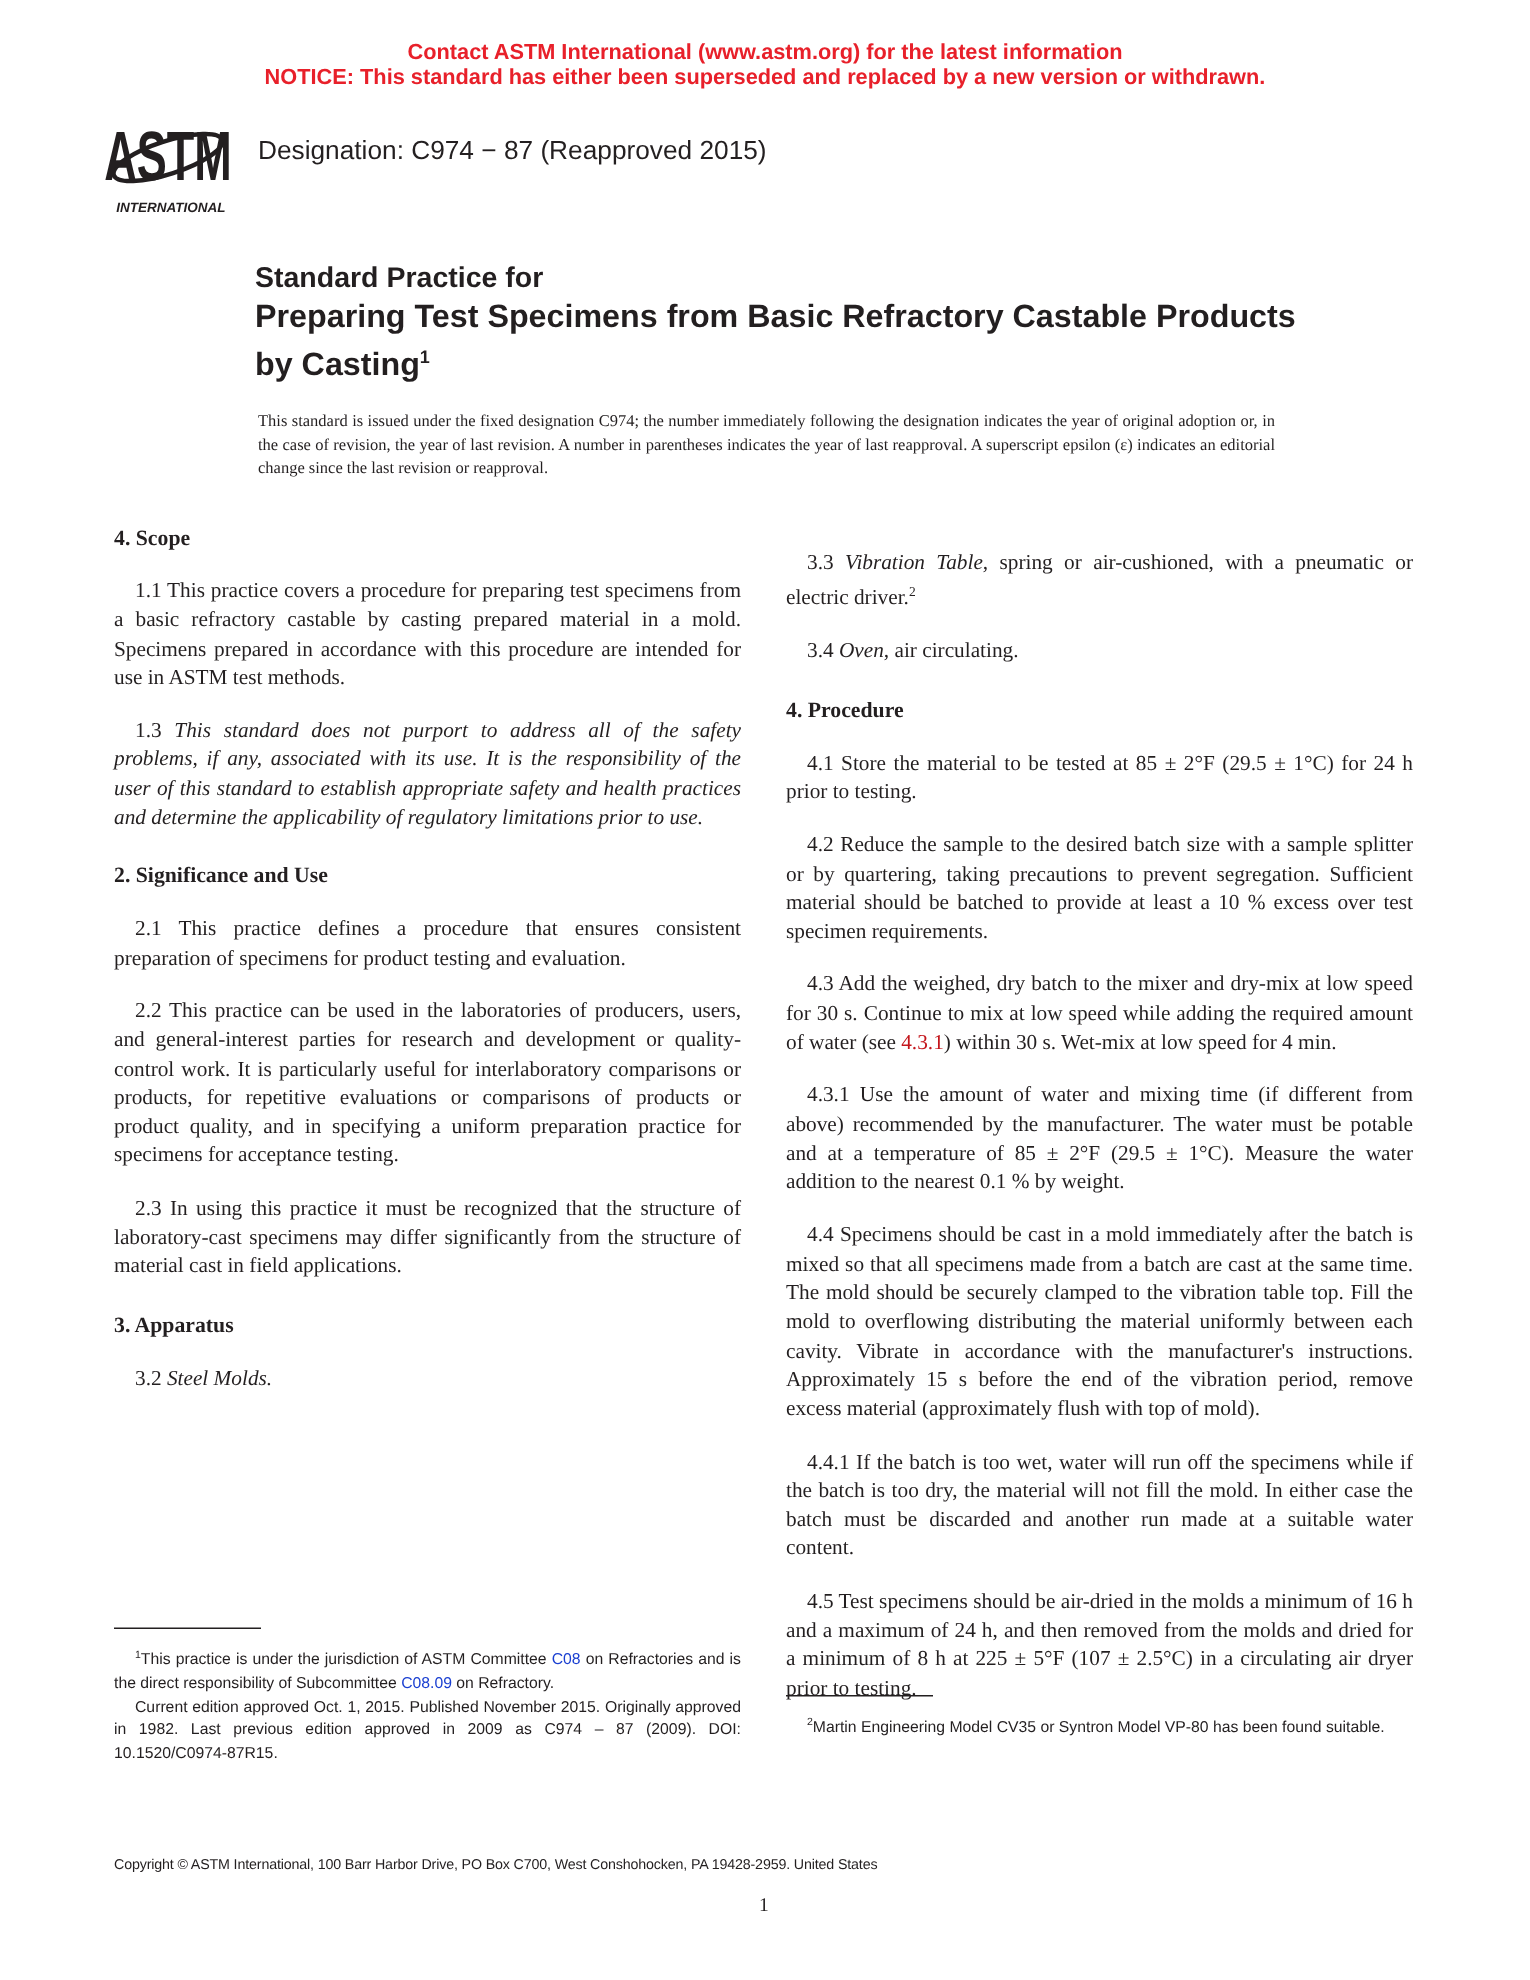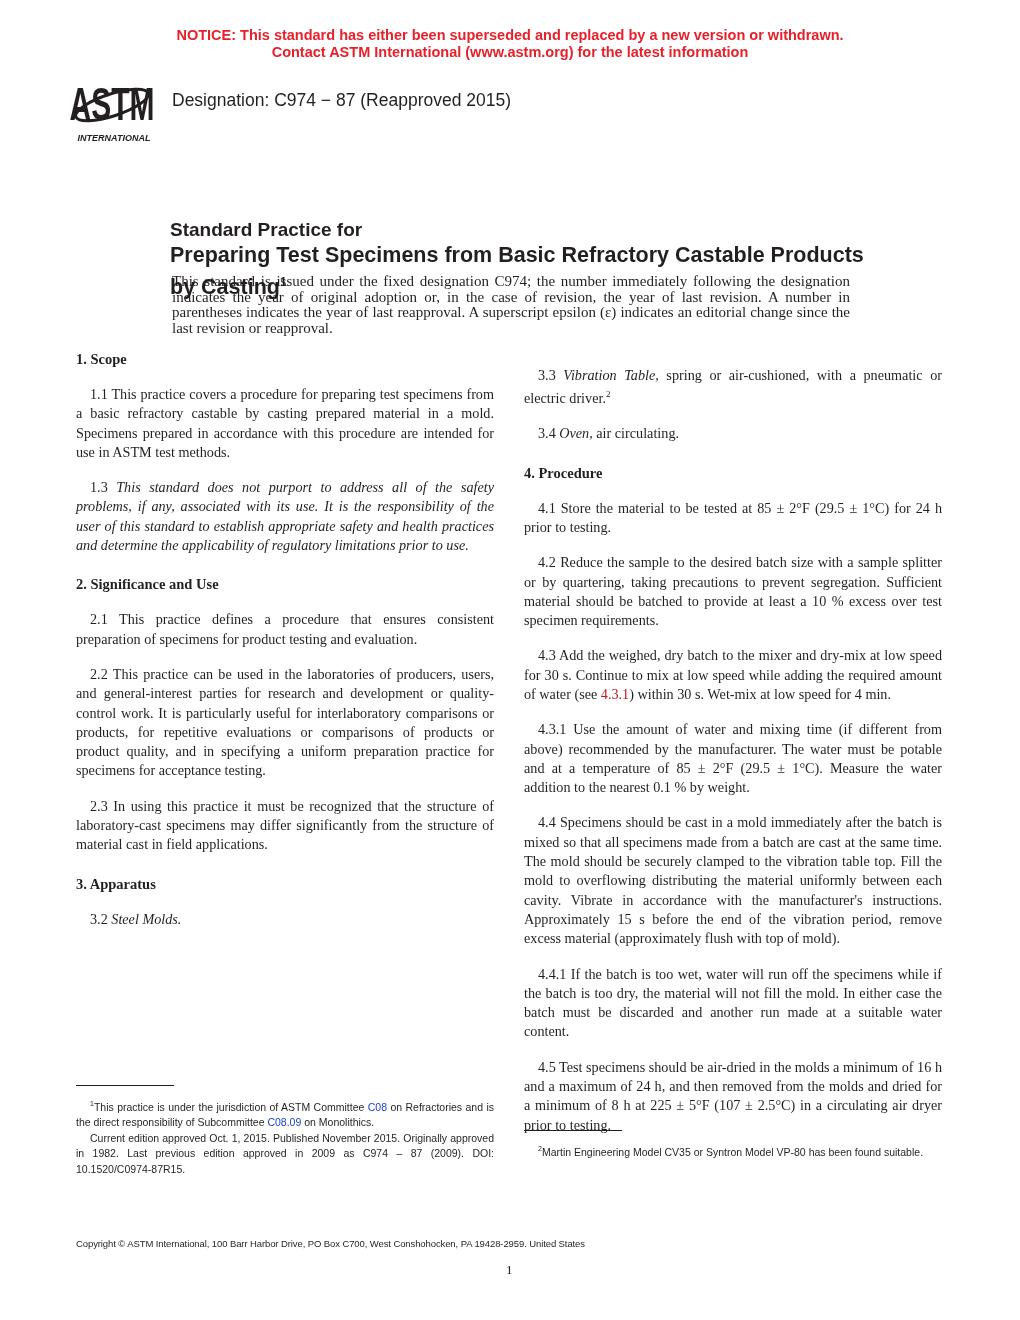--- a/index.html
+++ b/index.html
@@ -1,80 +1,80 @@
 <!DOCTYPE html>
 <html><head>
 <meta charset="utf-8">
 <style>
   html, body { margin: 0; padding: 0; background: #ffffff; }
   body { width: 1020px; height: 1320px; position: relative; overflow: hidden; color: #231f20; }
   .notice { position: absolute; top: 27px; left: 0; width: 1020px; text-align: center; color: #e8202a; font-family: "Liberation Sans", sans-serif; font-weight: bold; font-size: 14.5px; line-height: 17px; }
   .logo { position: absolute; left: 66px; top: 75px; width: 96px; height: 70px; }
   .designation { position: absolute; left: 172px; top: 90px; font-family: "Liberation Sans", sans-serif; font-size: 17.5px; color: #231f20; }
-  .title-block { position: absolute; left: 170px; top: 174px; font-family: "Liberation Sans", sans-serif; font-weight: bold; color: #231f20; margin-top: 44px; }
+  .title-block { position: absolute; left: 170px; top: 174px; font-family: "Liberation Sans", sans-serif; font-weight: bold; color: #231f20; }
   .title-small { font-size: 19px; line-height: 24px; }
   .title-main { font-size: 21.5px; line-height: 27px; width: 700px; }
   .title-main sup { font-size: 12px; }
-  .intro { position: absolute; left: 172px; top: 274px; width: 678px; font-family: "Liberation Serif", serif; font-size: 15px; line-height: 15.5px; text-align: justify; color: #231f20; }
+  .intro { position: absolute; left: 172px; top: 274px; width: 678px; font-family: "Liberation Serif", serif; font-size: 11px; line-height: 15.5px; text-align: justify; color: #231f20; }
   .col { position: absolute; font-family: "Liberation Serif", serif; font-size: 14.2px; line-height: 19.3px; color: #231f20; text-align: justify; }
   .col-left { left: 76px; top: 350px; width: 418px; }
   .col-right { left: 524px; top: 350px; width: 418px; }
   .col h2 { font-size: 14.5px; font-weight: bold; margin: 0 0 10px 0; line-height: 19px; }
   .col p { margin: 16px 0 9px 0; text-indent: 14px; }
   .col .gap { height: 11px; }
   .it { font-style: italic; }
   .link-red { color: #c4161c; }
   .link-blue { color: #1a3fd1; }
   .fn-rule { position: absolute; height: 1px; background: #231f20; width: 98px; }
   .footnote { position: absolute; font-family: "Liberation Sans", sans-serif; font-size: 10.5px; line-height: 15.5px; text-align: justify; color: #231f20; }
   .footnote p { margin: 0; text-indent: 14px; }
   .footnote sup { font-size: 7px; }
   .copyright { position: absolute; left: 76px; top: 1238px; font-family: "Liberation Sans", sans-serif; font-size: 9.5px; color: #231f20; letter-spacing: -0.1px; }
   .pagenum { position: absolute; left: 506px; top: 1262px; font-family: "Liberation Serif", serif; font-size: 13px; color: #231f20; }
 </style>
 </head>
 <body>
 
 <div class="notice">
+  <div>Contact ASTM International (www.astm.org) for the latest information</div>
   <div>NOTICE: This standard has either been superseded and replaced by a new version or withdrawn.</div>
-  <div>Contact ASTM International (www.astm.org) for the latest information</div>
 </div>
 
 <svg class="logo" viewBox="0 0 96 70">
   <ellipse cx="46" cy="30" rx="38" ry="11" fill="none" stroke="#231f20" stroke-width="3" transform="rotate(-18 46 30)"></ellipse>
   <text x="46" y="46" text-anchor="middle" font-family="Liberation Sans, sans-serif" font-weight="bold" font-size="30" fill="#231f20" transform="scale(1,1.55) translate(0,-17)">ASTM</text>
   <text x="48" y="66" text-anchor="middle" font-family="Liberation Sans, sans-serif" font-weight="bold" font-style="italic" font-size="9" fill="#231f20">INTERNATIONAL</text>
 </svg>
 
 <div class="designation">Designation: C974 − 87 (Reapproved 2015)</div>
 
 <div class="title-block">
   <div class="title-small">Standard Practice for</div>
   <div class="title-main"><span>Preparing Test Specimens from Basic Refractory Castable Products by Casting</span><sup>1</sup></div>
 </div>
 
 <div class="intro">This standard is issued under the fixed designation C974; the number immediately following the designation indicates the year of original adoption or, in the case of revision, the year of last revision. A number in parentheses indicates the year of last reapproval. A superscript epsilon (ε) indicates an editorial change since the last revision or reapproval.</div>
 
 <div class="col col-left">
-  <h2>1.  Scope</h2>
+  <h2>4.  Scope</h2>
   <p>1.1 This practice covers a procedure for preparing test specimens from a basic refractory castable by casting prepared material in a mold. Specimens prepared in accordance with this procedure are intended for use in ASTM test methods.</p>
   <p><span>1.3 </span><span class="it">This standard does not purport to address all of the safety problems, if any, associated with its use. It is the responsibility of the user of this standard to establish appropriate safety and health practices and determine the applicability of regulatory limitations prior to use.</span></p>
   <div class="gap"></div>
   <h2>2.  Significance and Use</h2>
   <p>2.1 This practice defines a procedure that ensures consistent preparation of specimens for product testing and evaluation.</p>
   <p>2.2 This practice can be used in the laboratories of producers, users, and general-interest parties for research and development or quality-control work. It is particularly useful for interlaboratory comparisons or products, for repetitive evaluations or comparisons of products or product quality, and in specifying a uniform preparation practice for specimens for acceptance testing.</p>
   <p>2.3 In using this practice it must be recognized that the structure of laboratory-cast specimens may differ significantly from the structure of material cast in field applications.</p>
   <div class="gap"></div>
   <h2>3.  Apparatus</h2>
   <p><span>3.2 </span><span class="it">Steel Molds.</span></p>
 </div>
 
 <div class="fn-rule" style="left:76px; top:1085px;"></div>
 <div class="footnote" style="left:76px; top:1096px; width:418px;">
-  <p><sup>1</sup><span>This practice is under the jurisdiction of ASTM Committee </span><span class="link-blue">C08</span><span> on Refractories and is the direct responsibility of Subcommittee </span><span class="link-blue">C08.09</span><span> on Monolithics.</span></p>
+  <p><sup>1</sup><span>This practice is under the jurisdiction of ASTM Committee </span><span class="link-blue">C08</span><span> on Refractories and is the direct responsibility of Subcommittee </span><span class="link-blue">C08.09</span><span> on Refractory.</span></p>
   <p>Current edition approved Oct. 1, 2015. Published November 2015. Originally approved in 1982. Last previous edition approved in 2009 as C974 – 87 (2009). DOI: 10.1520/C0974-87R15.</p>
 </div>
 
 <div class="col col-right">
   <p><span>3.3 </span><span class="it">Vibration Table,</span><span> spring or air-cushioned, with a pneumatic or electric driver.</span><sup style="font-size:9px">2</sup></p>
   <p><span>3.4 </span><span class="it">Oven,</span><span> air circulating.</span></p>
   <div class="gap"></div>
   <h2>4.  Procedure</h2>
   <p>4.1 Store the material to be tested at 85 ± 2°F (29.5 ± 1°C) for 24 h prior to testing.</p>
   <p>4.2 Reduce the sample to the desired batch size with a sample splitter or by quartering, taking precautions to prevent segregation. Sufficient material should be batched to provide at least a 10 % excess over test specimen requirements.</p>

